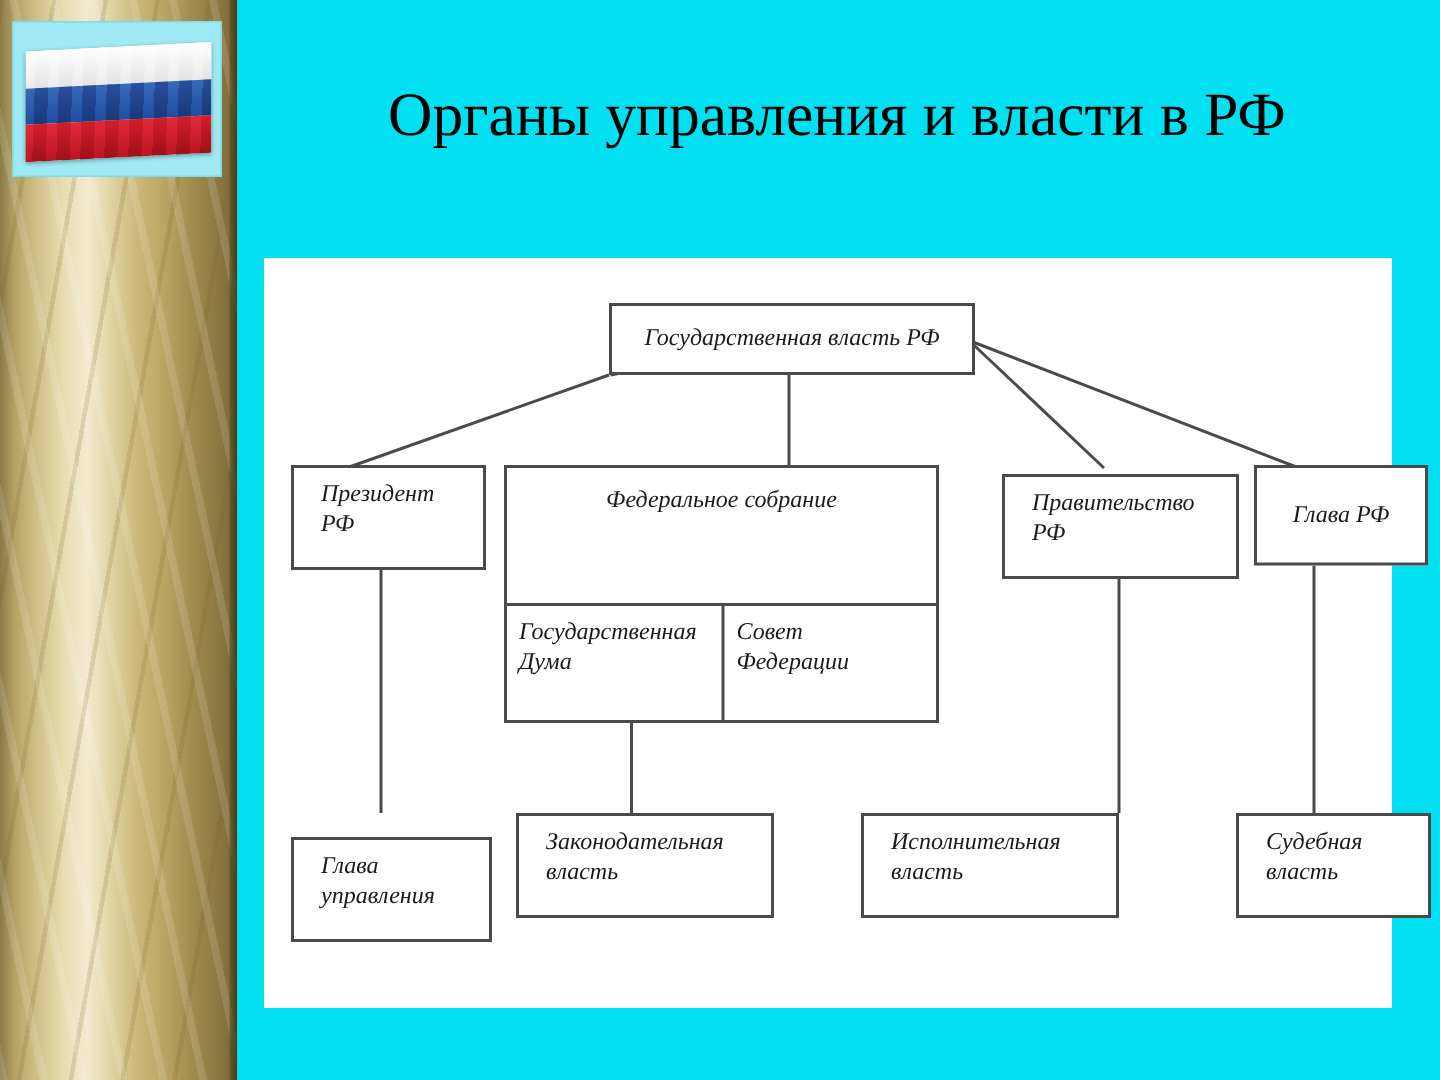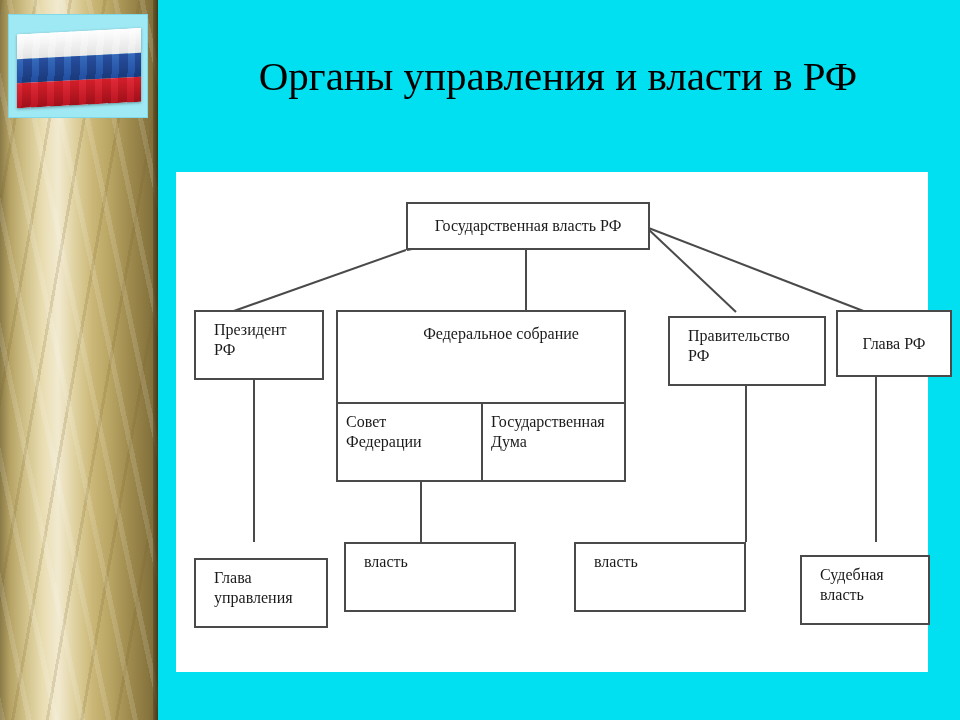--- a/index.html
+++ b/index.html
@@ -134,20 +134,21 @@
     position: absolute;
     box-sizing: border-box;
     border: 2px solid #4a4a4a;
     background: #ffffff;
     color: #1a1a1a;
     font-family: "Liberation Serif", serif;
     font-size: 16px;
     line-height: 20px;
     padding: 8px 10px;
     z-index: 2;
+    font-style: italic;
   }
   .node.center {
     display: flex;
     align-items: center;
     justify-content: center;
     text-align: center;
   }
   .node.tl {
     display: block;
     padding-left: 18px;
@@ -157,21 +158,20 @@
     padding: 0;
   }
   .fs-title {
     position: absolute;
     left: 0;
     top: 12px;
     width: 100%;
     text-align: center;
     font-size: 16px;
     color: #1a1a1a;
-    margin-left: 20px;
   }
   .fs-cells {
     position: absolute;
     left: 0;
     bottom: 0;
     width: 100%;
     height: 78px;
     display: flex;
     border-top: 2px solid #4a4a4a;
     box-sizing: border-box;
@@ -238,53 +238,55 @@
 
       <div class="node tl" style="left:18px; top:138px; width:130px; height:70px;">
         <div>Президент</div>
         <div>РФ</div>
       </div>
 
       <div class="node fs-group" style="left:160px; top:138px; width:290px; height:172px;">
         <div class="fs-title">Федеральное собрание</div>
         <div class="fs-cells">
           <div class="fs-cell">
+            <div>Государственная</div>
+            <div>Дума</div>
+          </div>
+          <div class="fs-cell">
             <div>Совет</div>
             <div>Федерации</div>
           </div>
-          <div class="fs-cell">
-            <div>Государственная</div>
-            <div>Дума</div>
-          </div>
         </div>
       </div>
 
       <div class="node tl" style="left:492px; top:144px; width:158px; height:70px;">
         <div>Правительство</div>
         <div>РФ</div>
       </div>
 
       <div class="node center" style="left:660px; top:138px; width:116px; height:67px;">
         <span>Глава  РФ</span>
       </div>
 
       <div class="node tl" style="left:18px; top:386px; width:134px; height:70px;">
         <div>Глава</div>
         <div>управления</div>
       </div>
 
       <div class="node tl" style="left:168px; top:370px; width:172px; height:70px;">
+        <div>Законодательная</div>
         <div>власть</div>
       </div>
 
       <div class="node tl" style="left:398px; top:370px; width:172px; height:70px;">
+        <div>Исполнительная</div>
         <div>власть</div>
       </div>
 
-      <div class="node tl" style="left:624px; top:370px; width:130px; height:70px;margin-top:13px;">
+      <div class="node tl" style="left:648px; top:370px; width:130px; height:70px;">
         <div>Судебная</div>
         <div>власть</div>
       </div>
 
     </div>
   </div>
 
 </div>
 
 </body></html>

